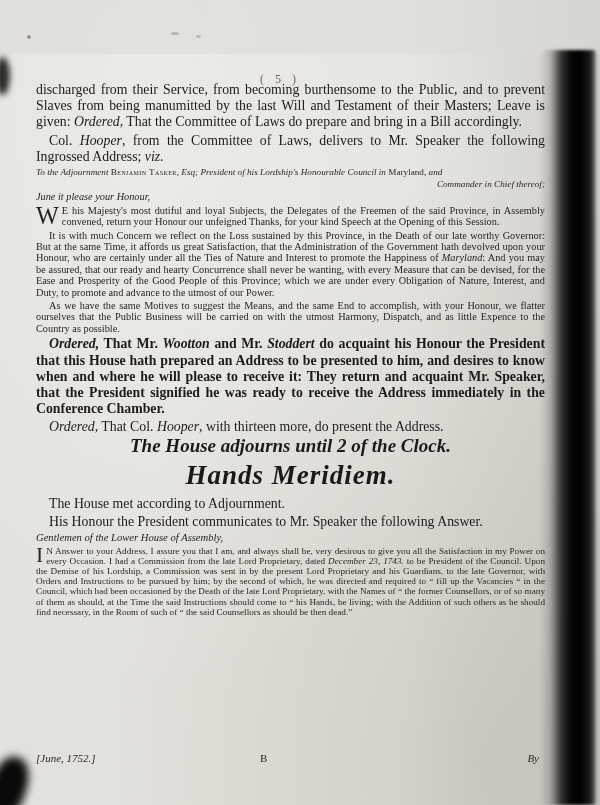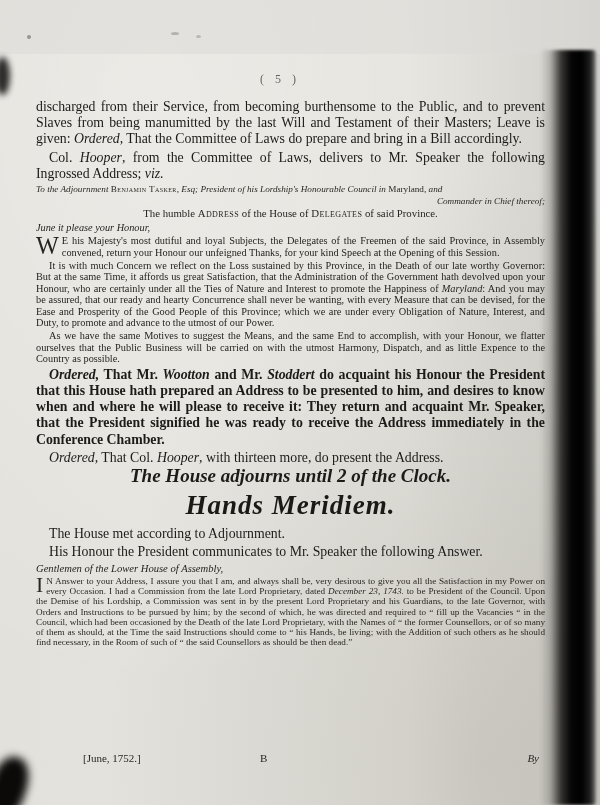--- a/index.html
+++ b/index.html
@@ -17,41 +17,41 @@
   .blob-tl{left:-5px;top:57px;width:15px;height:38px;border-radius:50%;filter:blur(3px);opacity:.85;}
   .blob-bl{left:-10px;top:756px;width:36px;height:64px;border-radius:45%;filter:blur(4px);transform:rotate(18deg);}
   .speck{position:absolute;border-radius:50%;background:#6f6b64;opacity:.65;}
   .s1{left:27px;top:35px;width:4px;height:4px;}
   .s2{left:171px;top:32px;width:8px;height:3px;opacity:.4;}
   .s3{left:196px;top:35px;width:5px;height:3px;opacity:.35;}
 
   .page-number{position:absolute;top:72px;left:0;width:560px;text-align:center;
     font-size:12px;letter-spacing:4px;color:#4a463f;opacity:.8;}
 
-  .column{position:absolute;left:36px;top:99px;width:509px;}
+  .column{position:absolute;left:36px;top:82px;width:509px;}
   .column p{margin:0 0 2px 0;}
   .para{text-align:justify;}
   .t-main{font-size:13.8px;line-height:16.2px;color:#1d1b18;}
   .t-small{font-size:10.3px;line-height:11.4px;color:#262420;}
   .t-tiny{font-size:9.2px;line-height:10.2px;color:#2b2823;}
   .indent{text-indent:13px;}
   .center{text-align:right;}
   .seg-i{font-style:italic;}
   .seg-sc{font-variant:small-caps;letter-spacing:.4px;}
   .seg-dc{float:left;font-size:2.35em;line-height:.82em;padding:1px 3px 0 0;font-style:normal;}
   .mt4{margin-top:4px;} .mt8{margin-top:8px;} .mt6{margin-top:6px;font-weight:bold;} .mt2{margin-top:2px;}
   .heading-address{text-align:justify;}
   .address-title{font-size:10.8px;text-align:center;margin-top:2px;}
   .salutation{margin-left:20px;margin-top:2px;font-style:italic;}
   .adj{font-weight:bold;font-style:italic;text-align:center;font-size:19px;margin-top:2px;}
   .pm-heading{font-size:27px;font-style:italic;font-weight:bold;letter-spacing:1px;
     text-align:center;margin:6px 0 5px 0;color:#1b1916;}
   .gentle{margin-top:26px;margin-left:8px;font-size:10.6px;}
   .footer{position:absolute;left:36px;top:752px;width:509px;height:16px;font-size:11px;color:#2a2723;}
-  .footer .f-date{position:absolute;left:0;margin-left:47px;}
+  .footer .f-date{position:absolute;left:0;font-style:italic;}
   .footer .f-sig{position:absolute;left:44%;}
   .footer .f-catch{position:absolute;right:6px;font-style:italic;}
 </style>
 </head>
 <body>
 
 <div class="scan">
   <div class="paper"></div>
   <div class="top-strip"></div>
   <div class="edge-band"></div>
@@ -62,21 +62,20 @@
   <div class="speck s3"></div>
 
   <div class="page-number">( 5 )</div>
 
   <div class="column">
     <p class="t-main para"><span>discharged from their Service, from becoming burthensome to the Public, and to prevent Slaves from being manumitted by the last Will and Testament of their Masters; Leave is given: </span><span class="seg-i">Ordered,</span><span> That the Committee of Laws do prepare and bring in a Bill accordingly.</span></p>
     <p class="t-main para indent mt4"><span>Col. </span><span class="seg-i">Hooper</span><span>, from the Committee of Laws, delivers to Mr. Speaker the following Ingrossed Address; </span><span class="seg-i">viz.</span></p>
 
     <p class="t-tiny heading-address mt8"><span class="seg-i">To the Adjournment </span><span class="seg-sc">Benjamin Tasker</span><span class="seg-i">, Esq; President of his Lordship's Honourable Council in </span><span>Maryland</span><span class="seg-i">, and</span></p>
     <p class="t-tiny center"><span class="seg-i">Commander in Chief thereof;</span></p>
-    <p class="t-small address-title"><span>The humble </span><span class="seg-sc">Address</span><span> of the House of </span><span class="seg-sc">Delegates</span><span> of said Province.</span></p>
     <p class="t-small salutation"><span class="seg-i">June it please your Honour,</span></p>
 
     <p class="t-small para mt2"><span class="seg-dc">W</span><span>E his Majesty's most dutiful and loyal Subjects, the Delegates of the Freemen of the said Province, in Assembly convened, return your Honour our unfeigned Thanks, for your kind Speech at the Opening of this Session.</span></p>
     <p class="t-small para indent mt2"><span>It is with much Concern we reflect on the Loss sustained by this Province, in the Death of our late worthy Governor: But at the same Time, it affords us great Satisfaction, that the Administration of the Government hath devolved upon your Honour, who are certainly under all the Ties of Nature and Interest to promote the Happiness of </span><span class="seg-i">Maryland</span><span>: And you may be assured, that our ready and hearty Concurrence shall never be wanting, with every Measure that can be devised, for the Ease and Prosperity of the Good People of this Province; which we are under every Obligation of Nature, Interest, and Duty, to promote and advance to the utmost of our Power.</span></p>
     <p class="t-small para indent mt2"><span>As we have the same Motives to suggest the Means, and the same End to accomplish, with your Honour, we flatter ourselves that the Public Business will be carried on with the utmost Harmony, Dispatch, and as little Expence to the Country as possible.</span></p>
 
     <p class="t-main para indent mt6"><span class="seg-i">Ordered,</span><span> That Mr. </span><span class="seg-i">Wootton</span><span> and Mr. </span><span class="seg-i">Stoddert</span><span> do acquaint his Honour the President that this House hath prepared an Address to be presented to him, and desires to know when and where he will please to receive it: They return and acquaint Mr. Speaker, that the President signified he was ready to receive the Address immediately in the Conference Chamber.</span></p>
     <p class="t-main para indent mt2"><span class="seg-i">Ordered,</span><span> That Col. </span><span class="seg-i">Hooper</span><span>, with thirteen more, do present the Address.</span></p>
     <p class="t-main adj"><span>The House adjourns until 2 of the Clock.</span></p>
 

